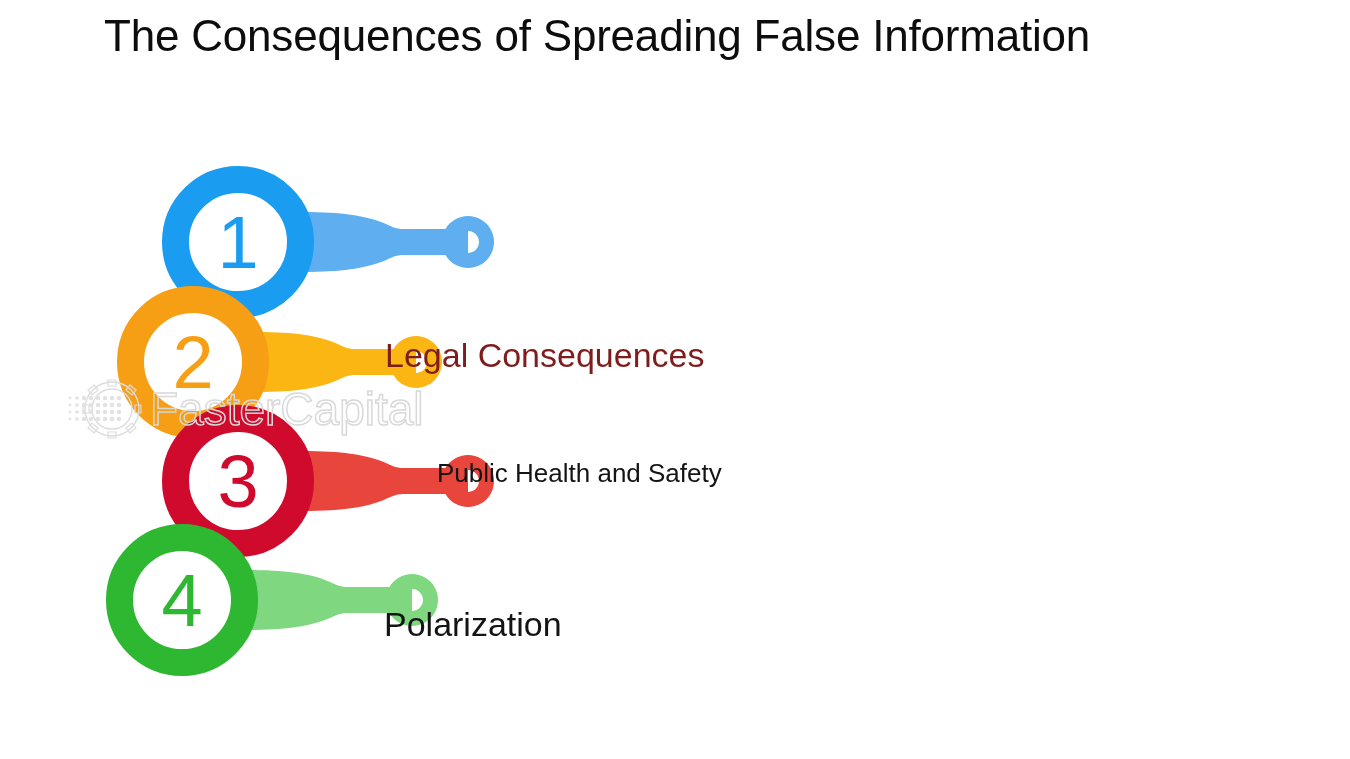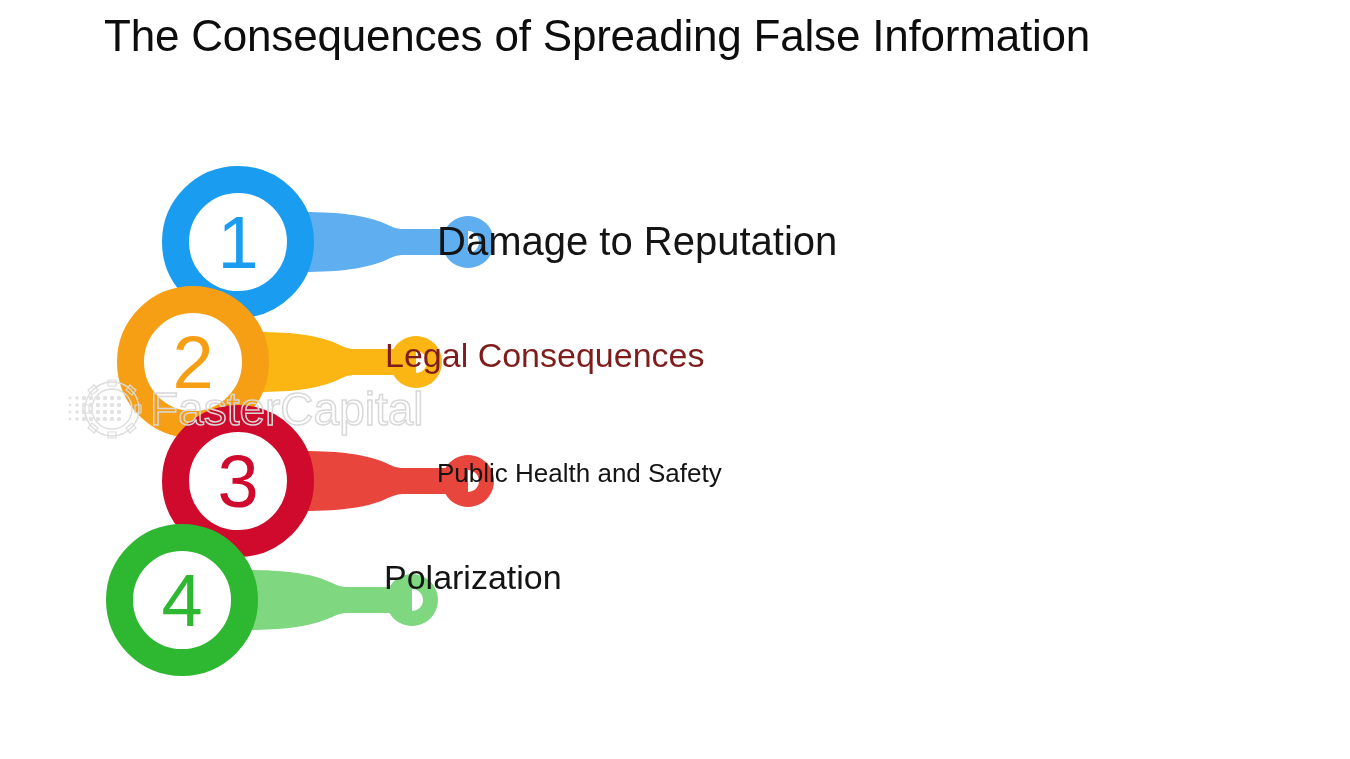--- a/index.html
+++ b/index.html
@@ -98,21 +98,20 @@
           <svg width="1350" height="759" viewBox="0 0 1350 759">
             <g>
               <path d="M 302 212 C 385 212, 385 229, 403 229 L 468 229 L 468 255 L 403 255 C 385 255, 385 272, 302 272 Z" fill="#5faef0"></path>
               <path d="M 468 216 a 26 26 0 1 1 -0.01 0 Z M 468 231 a 11 11 0 1 0 0.01 0 Z" fill="#5faef0" fill-rule="evenodd"></path>
             </g>
             <circle cx="238" cy="242" r="50" fill="#ffffff"></circle>
             <circle cx="238" cy="242" r="62.5" fill="none" stroke="#1a9cf0" stroke-width="27"></circle>
             <text x="238" y="242" text-anchor="middle" dominant-baseline="central" font-family="&quot;Liberation Sans&quot;, sans-serif" font-size="74" fill="#1a9cf0">1</text>
           </svg>
         </div>
-        <div class="step-label" style="left: 437px; top: 221.2px; font-size: 40px; color: rgb(20, 20, 20);">Damage to Reputation</div>
       </div>
       <div class="step-row" style="z-index: 11;">
         <div class="step-graphic">
           <svg width="1350" height="759" viewBox="0 0 1350 759">
             <g>
               <path d="M 257 332 C 336.5 332, 336.5 349, 354.5 349 L 416 349 L 416 375 L 354.5 375 C 336.5 375, 336.5 392, 257 392 Z" fill="#fbb614"></path>
               <path d="M 416 336 a 26 26 0 1 1 -0.01 0 Z M 416 351 a 11 11 0 1 0 0.01 0 Z" fill="#fbb614" fill-rule="evenodd"></path>
             </g>
             <circle cx="193" cy="362" r="50" fill="#ffffff"></circle>
             <circle cx="193" cy="362" r="62.5" fill="none" stroke="#f79f14" stroke-width="27"></circle>
@@ -140,21 +139,21 @@
           <svg width="1350" height="759" viewBox="0 0 1350 759">
             <g>
               <path d="M 246 570 C 329 570, 329 587, 347 587 L 412 587 L 412 613 L 347 613 C 329 613, 329 630, 246 630 Z" fill="#7fd880"></path>
               <path d="M 412 574 a 26 26 0 1 1 -0.01 0 Z M 412 589 a 11 11 0 1 0 0.01 0 Z" fill="#7fd880" fill-rule="evenodd"></path>
             </g>
             <circle cx="182" cy="600" r="50" fill="#ffffff"></circle>
             <circle cx="182" cy="600" r="62.5" fill="none" stroke="#2eb832" stroke-width="27"></circle>
             <text x="182" y="600" text-anchor="middle" dominant-baseline="central" font-family="&quot;Liberation Sans&quot;, sans-serif" font-size="74" fill="#2eb832">4</text>
           </svg>
         </div>
-        <div class="step-label" style="left: 384px; top: 560px; font-size: 34px; color: rgb(20, 20, 20);">Polarization</div>
+        <div class="step-label" style="left: 384px; top: 607px; font-size: 34px; color: rgb(20, 20, 20);">Polarization</div>
       </div>
     </div>
 
   <div id="watermark">
     <svg width="370" height="62" viewBox="0 0 370 62" aria-hidden="true">
       <g fill="none" stroke="#dcdcdc" stroke-width="1.4">
         <circle cx="50" cy="31" r="27"></circle>
         <circle cx="50" cy="31" r="20"></circle>
         <g stroke-width="1.2">
           <path d="M50 2 l4 0 0 6 -8 0 0 -6 z"></path>

